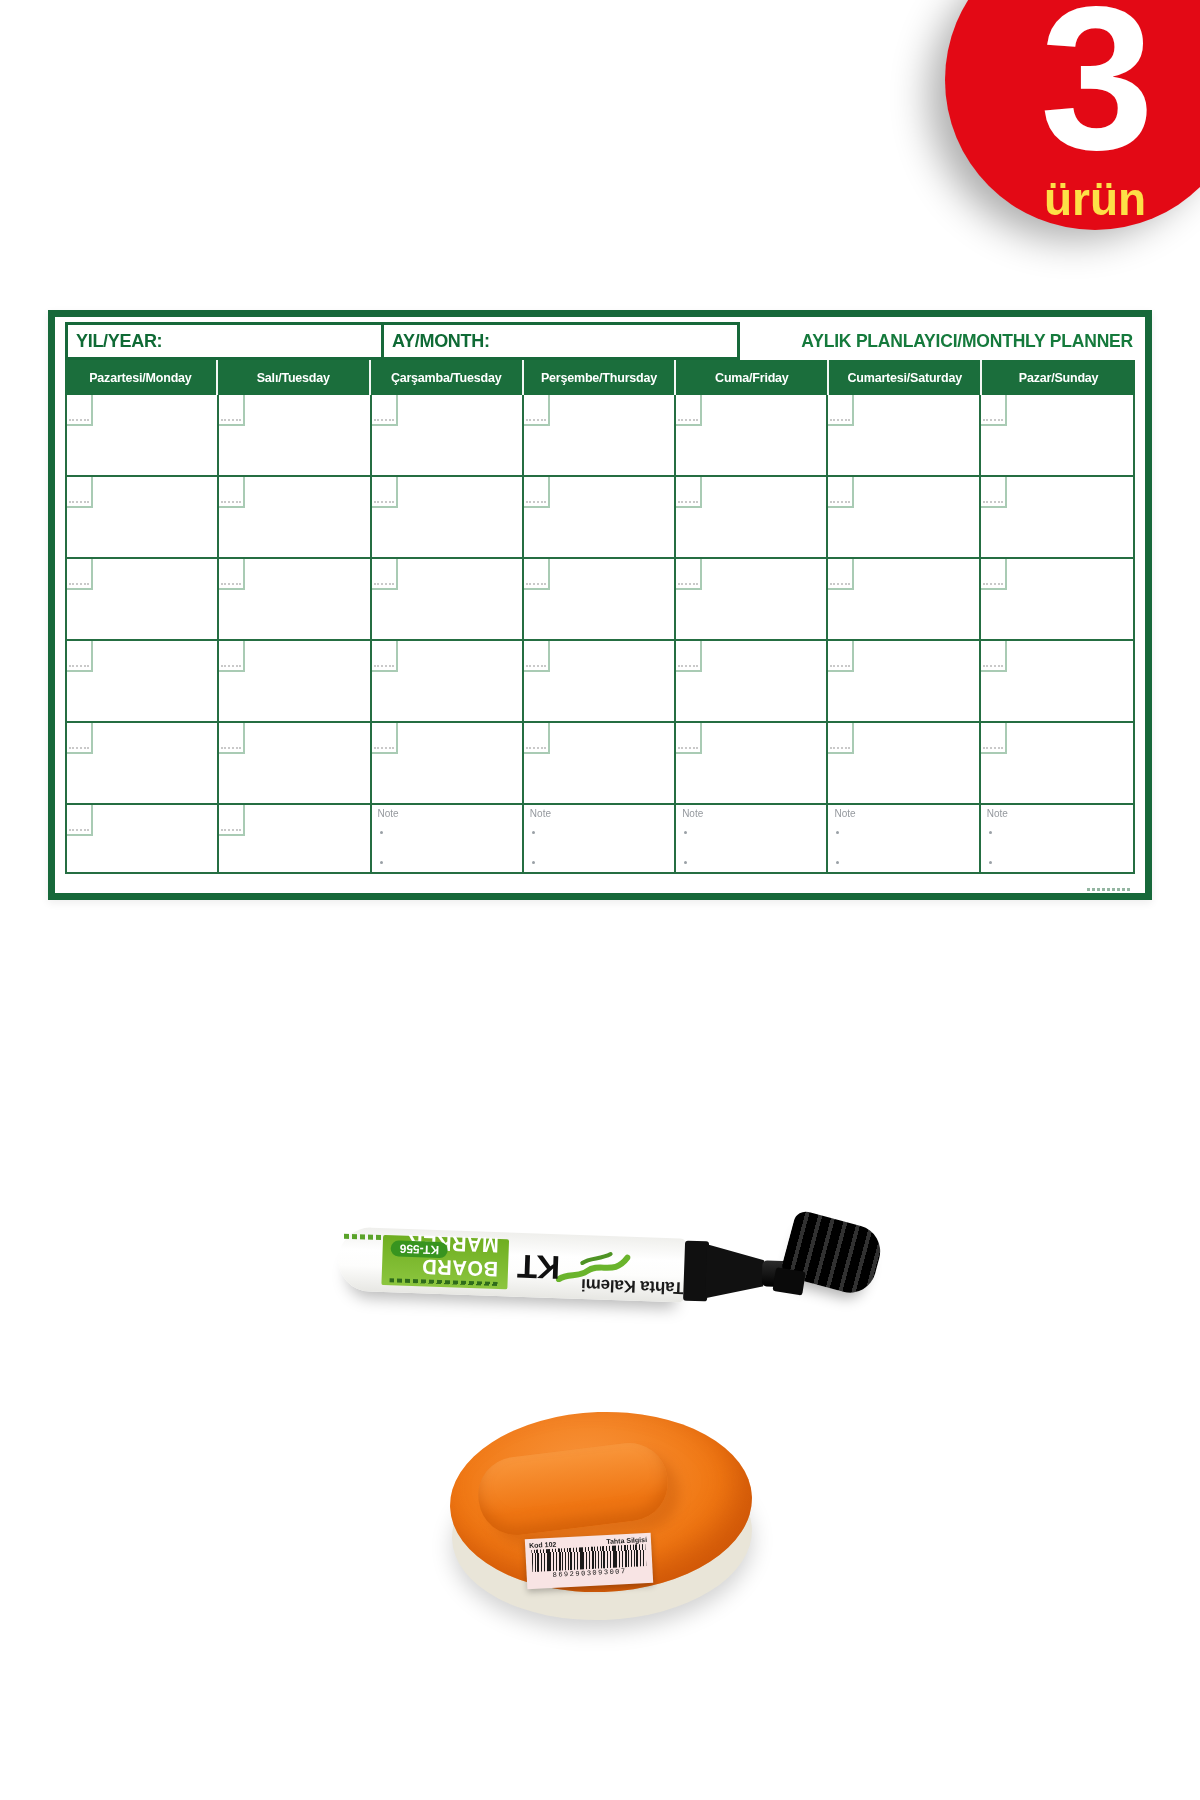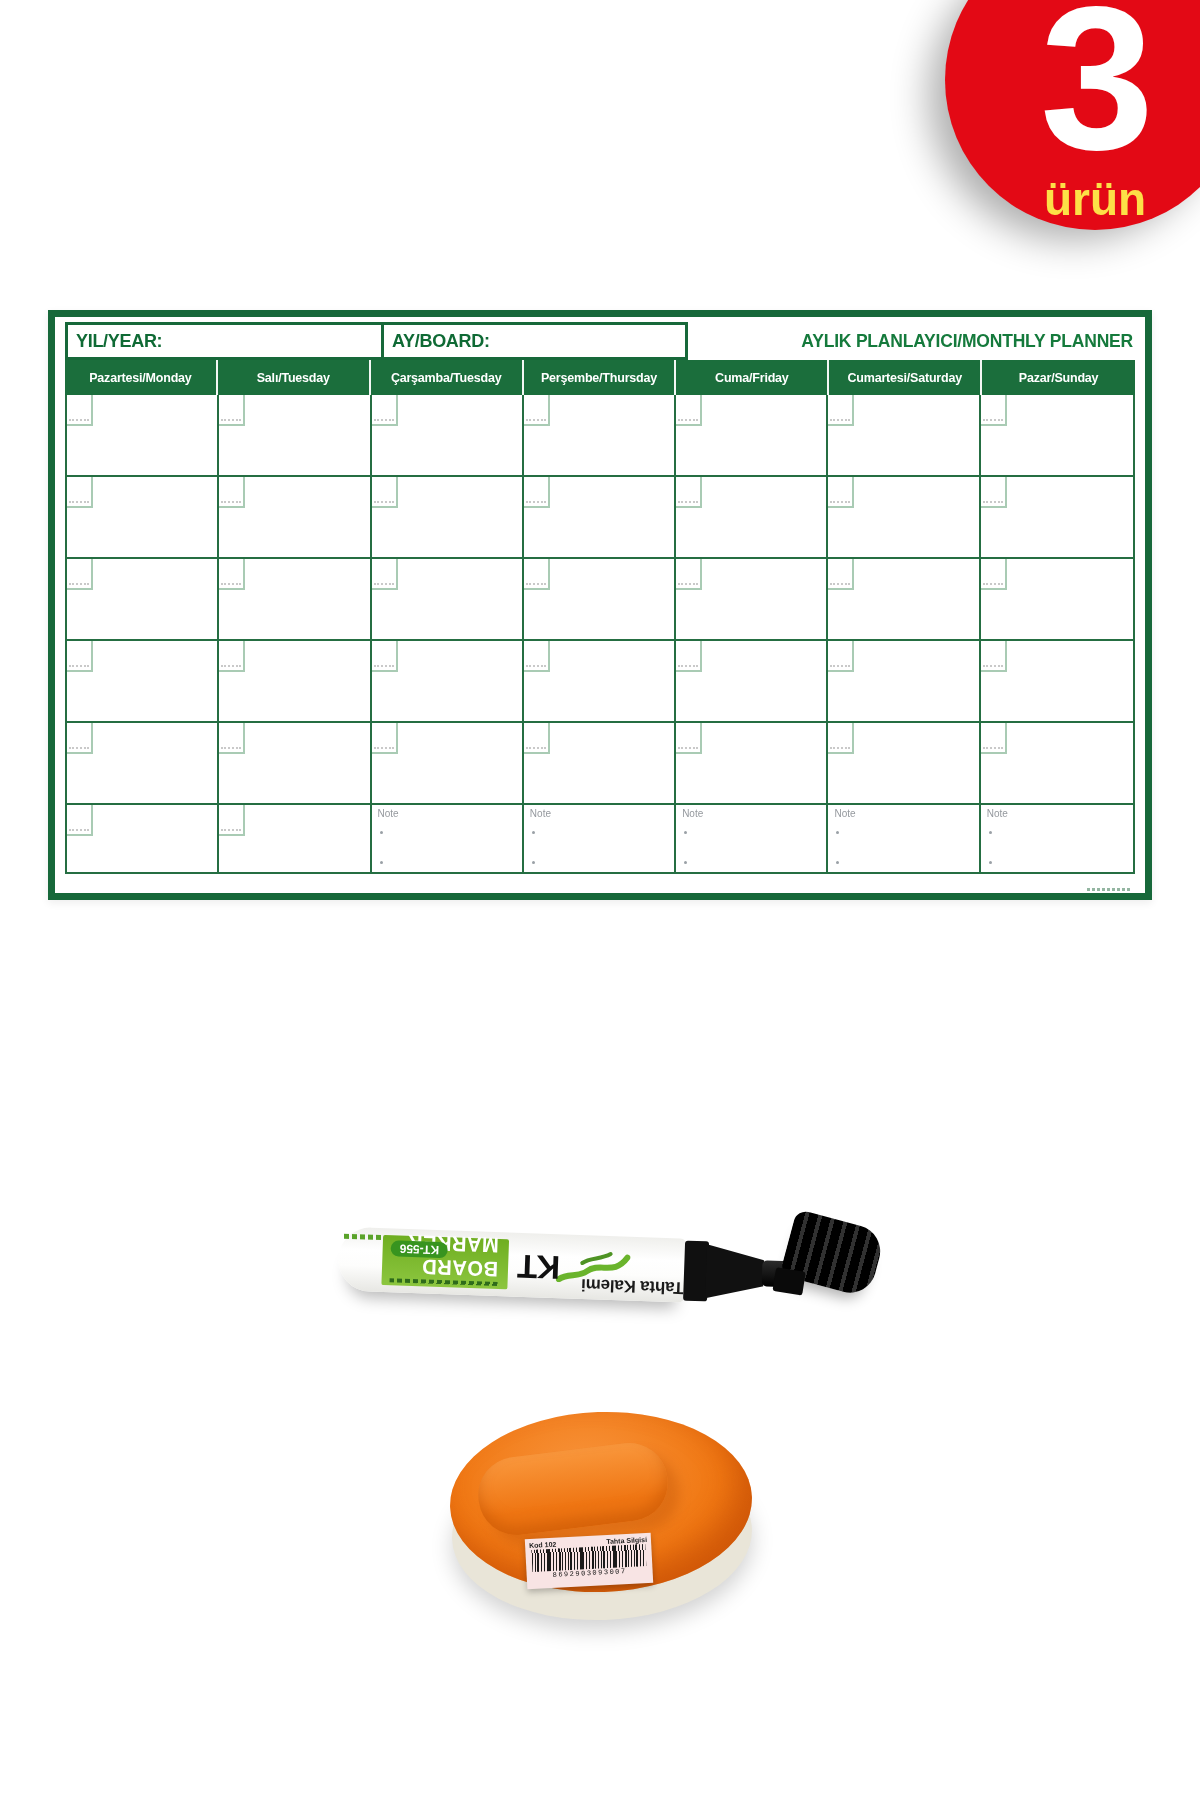--- a/index.html
+++ b/index.html
@@ -10,21 +10,21 @@
   .badge{position:absolute;left:945px;top:-70px;width:300px;height:300px;border-radius:50%;
          background:#e30915;box-shadow:-22px 16px 38px -6px rgba(0,0,0,.32);
          display:flex;flex-direction:column;align-items:center;padding-top:64px;box-sizing:border-box;}
   .badge-count{font-size:205px;line-height:168px;font-weight:800;color:#fff;letter-spacing:-4px;}
   .badge-unit{margin-top:10px;font-size:46px;font-weight:700;color:#fde047;}
 
   
   .planner{position:absolute;left:48px;top:310px;width:1104px;height:590px;box-sizing:border-box;
            border:7px solid #17683a;background:#fff;box-shadow:0 3px 8px rgba(0,0,0,.07);}
   .planner-inner{position:absolute;inset:0;padding:5px 10px;box-sizing:border-box;}
-  .ym-box{position:relative;width:623px;height:38px;box-sizing:border-box;border:3px solid #17683a;display:flex;}
+  .ym-box{position:relative;width:675px;height:38px;box-sizing:border-box;border:3px solid #17683a;display:flex;}
   .ym-cell{box-sizing:border-box;display:flex;align-items:center;padding-left:8px;
            font-weight:700;font-size:18px;color:#0f6a35;letter-spacing:-0.3px;}
   .ym-cell.year{width:316px;border-right:3px solid #17683a;}
   .ym-cell.month{flex:1;}
   .planner-title{position:absolute;right:12px;top:14px;font-size:17.5px;font-weight:700;
                  color:#157a3c;letter-spacing:-0.2px;}
   .day-band{height:35px;background:#1b6e3c;display:grid;grid-template-columns:repeat(7,1fr);}
   .day{display:flex;align-items:center;justify-content:center;color:#fff;font-weight:700;
        font-size:12.5px;border-right:2px solid #f4f7f4;letter-spacing:-0.2px;}
   .day:last-child{border-right:none;border-radius:12px;}
@@ -102,21 +102,21 @@
 
   <div class="badge">
     <div class="badge-count">3</div>
     <div class="badge-unit">ürün</div>
   </div>
 
   <div class="planner">
     <div class="planner-inner">
       <div class="ym-box">
         <div class="ym-cell year">YIL/YEAR:</div>
-        <div class="ym-cell month">AY/BOARD:</div>
+        <div class="ym-cell month">AY/MONTH:</div>
       </div>
       <div class="planner-title">AYLIK PLANLAYICI/MONTHLY PLANNER</div>
       <div class="day-band">
           <div class="day">Pazartesi/Monday</div>
           <div class="day">Salı/Tuesday</div>
           <div class="day">Çarşamba/Tuesday</div>
           <div class="day">Perşembe/Thursday</div>
           <div class="day">Cuma/Friday</div>
           <div class="day">Cumartesi/Saturday</div>
           <div class="day">Pazar/Sunday</div>

